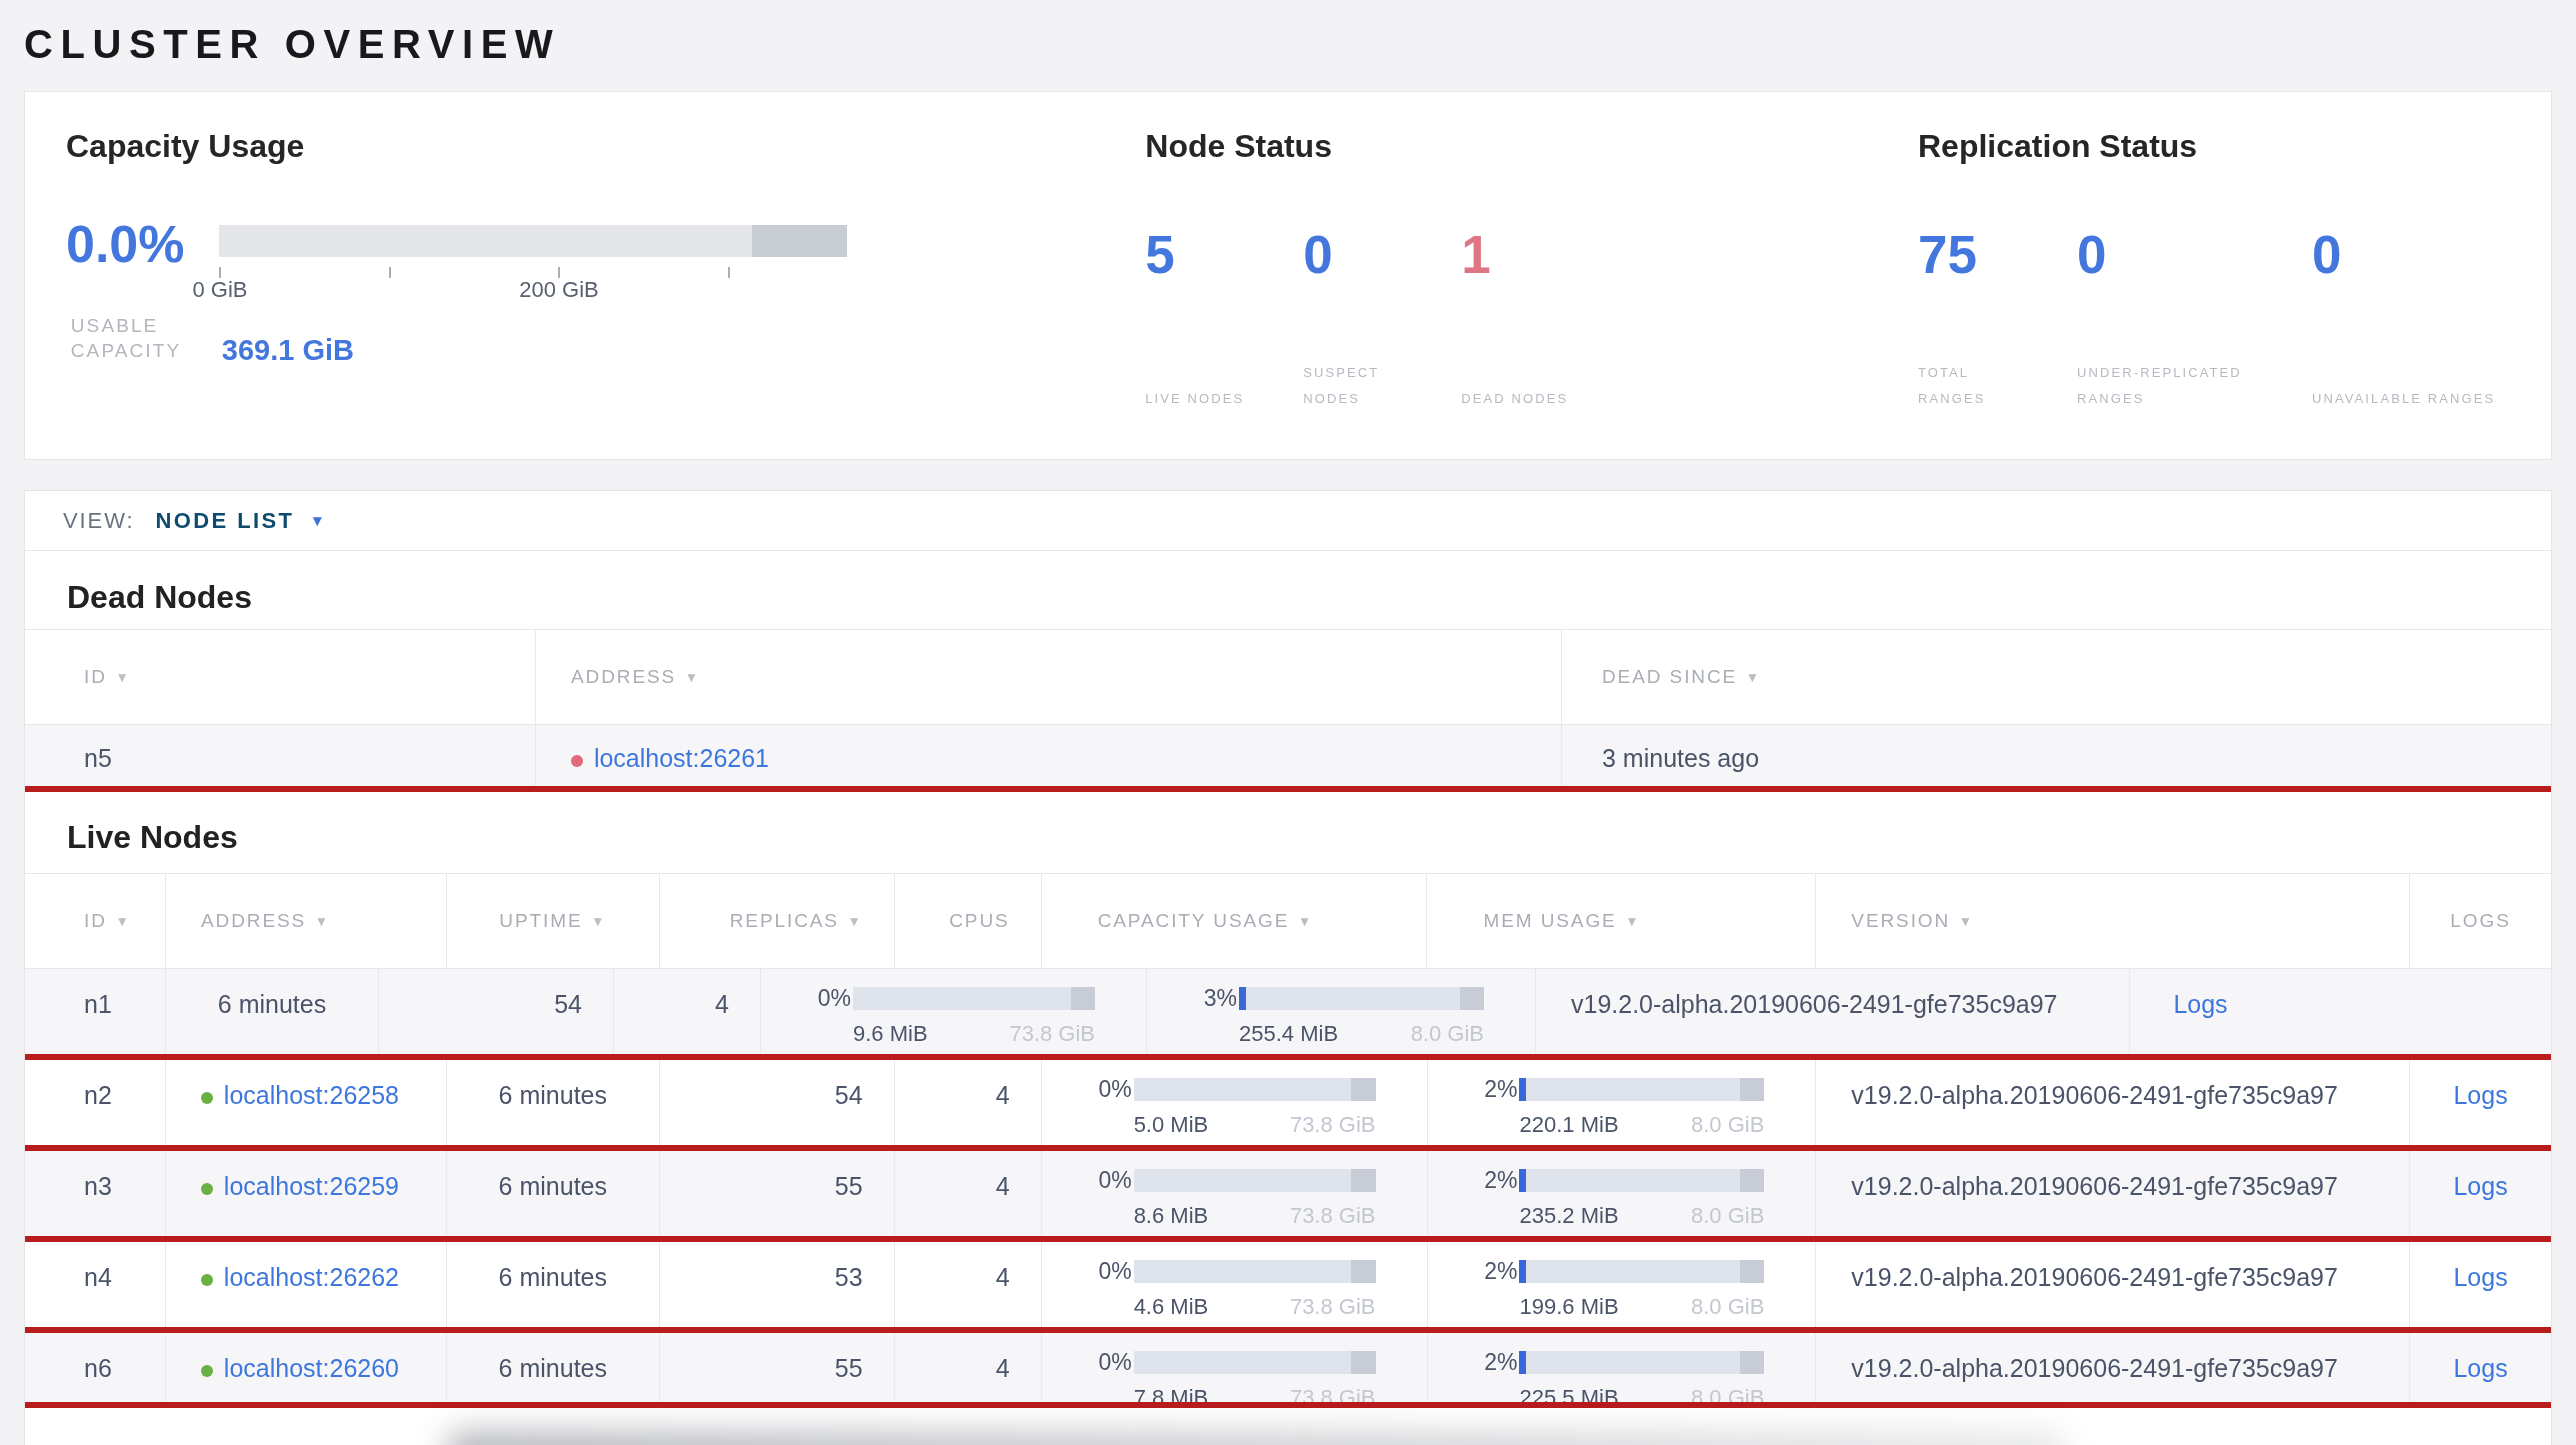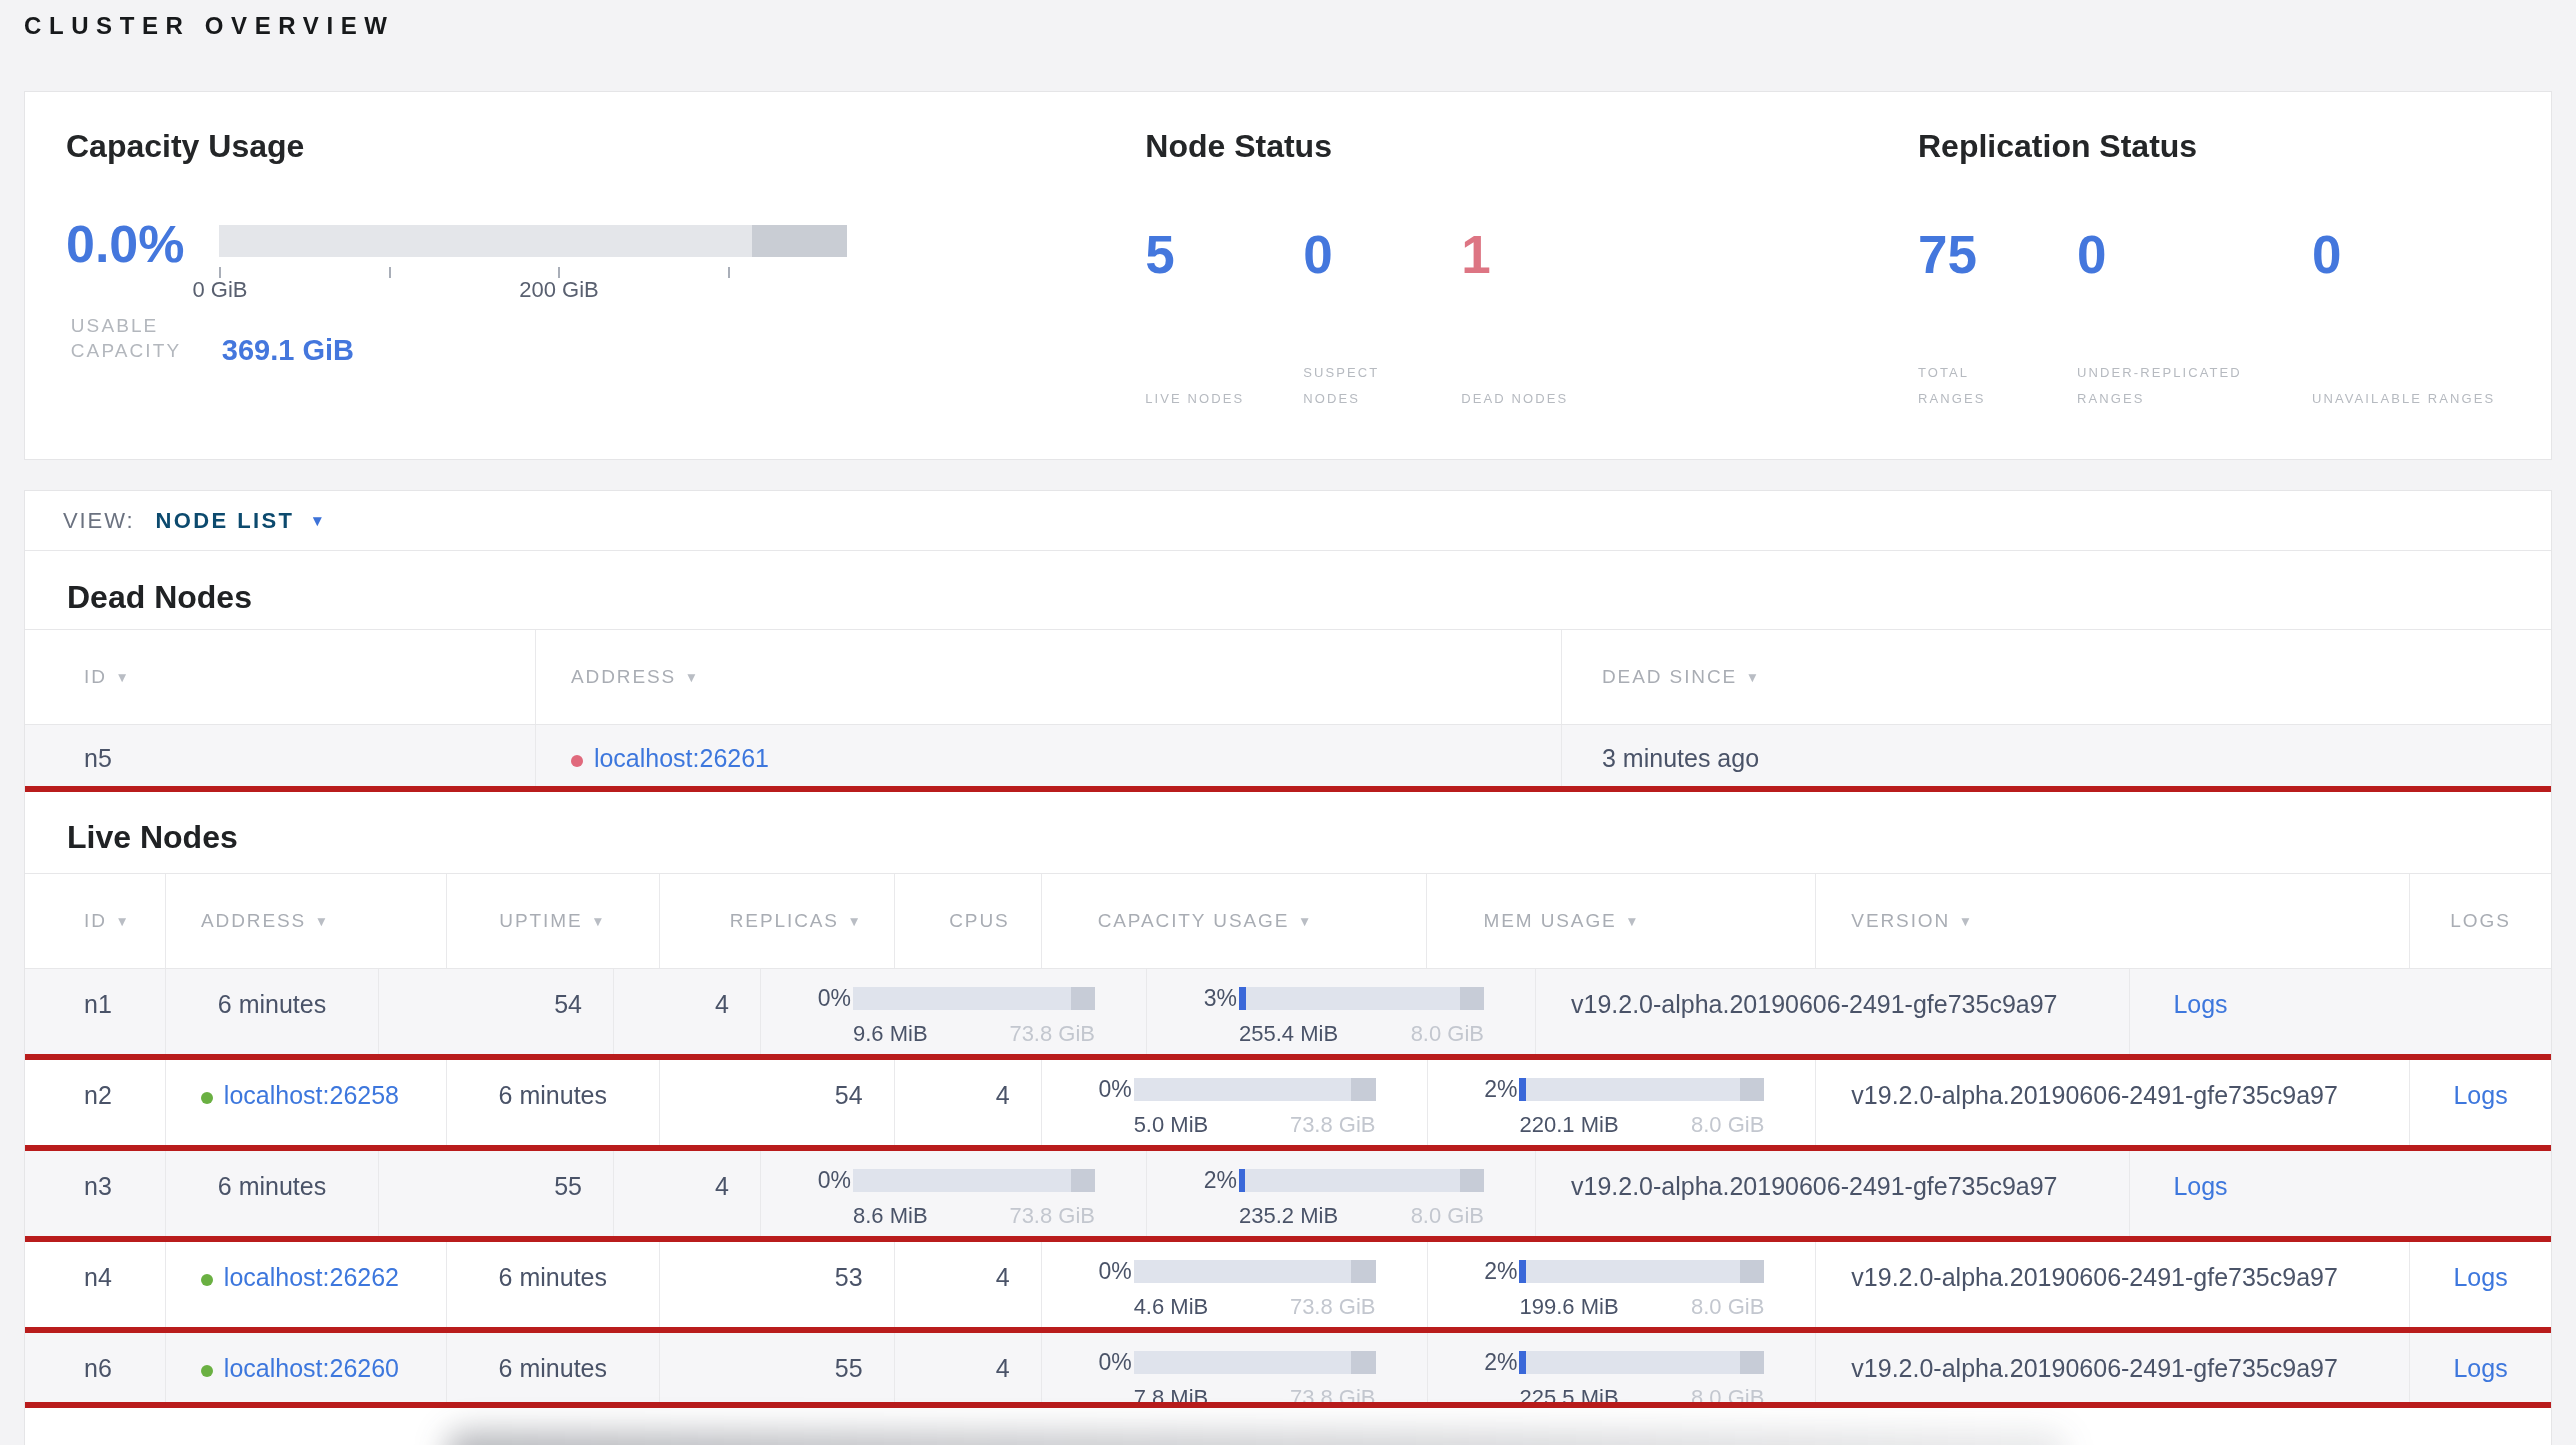--- a/index.html
+++ b/index.html
@@ -5,22 +5,22 @@
   * { margin:0; padding:0; box-sizing:border-box; }
   html,body { width:2576px; height:1446px; }
   body {
     position:relative; overflow:hidden;
     background:#f3f3f5;
     font-family:"Liberation Sans","DejaVu Sans",sans-serif;
     color:#4a5368;
   }
   
   .page-title {
-    position:absolute; left:24px; top:4px;
-    font-size:24px; font-weight:700; letter-spacing:7.6px;
+    position:absolute; left:24px; top:22px;
+    font-size:40px; font-weight:700; letter-spacing:7.6px;
     color:#17191b; line-height:44px;
   }
   
   .summary-card {
     position:absolute; left:24px; top:91px; width:2528px; height:369px;
     background:#fff; border:1px solid #e5e5e7;
     display:flex; padding:34px 0 0 41px;
   }
   .sec h2 { font-size:32px; font-weight:700; color:#242628; line-height:40px; letter-spacing:0; }
   .sec-cap  { width:1095px; }
@@ -313,20 +313,23 @@
         <span class="u-used">220.1 MiB</span>
         <span class="u-total">8.0 GiB</span>
       </div>
     </div>
     <div class="td lc8">v19.2.0-alpha.20190606-2491-gfe735c9a97</div>
     <div class="td lc9"><a class="link">Logs</a></div>
   </div>
 
   <div class="trow live-row odd">
     <div class="td lc1">n3</div>
+    <div class="td lc2">
+      <span class="dot dot-green"></span><a class="link">localhost:26259</a>
+    </div>
     <div class="td lc3">6 minutes</div>
     <div class="td lc4">55</div>
     <div class="td lc5">4</div>
     <div class="td lc6 usage">
       <div class="u-top">
         <span class="u-pct">0%</span>
         <div class="u-bar">
           <div class="u-fill" style="width: 0px;"></div>
           <div class="u-capseg"></div>
         </div>

